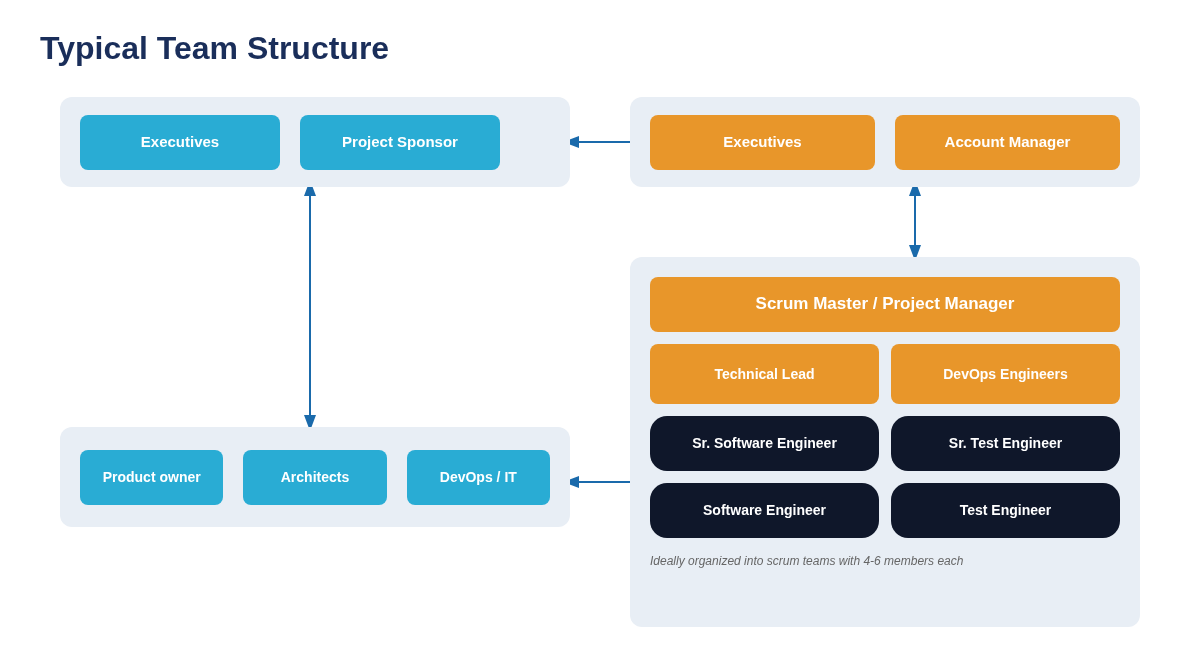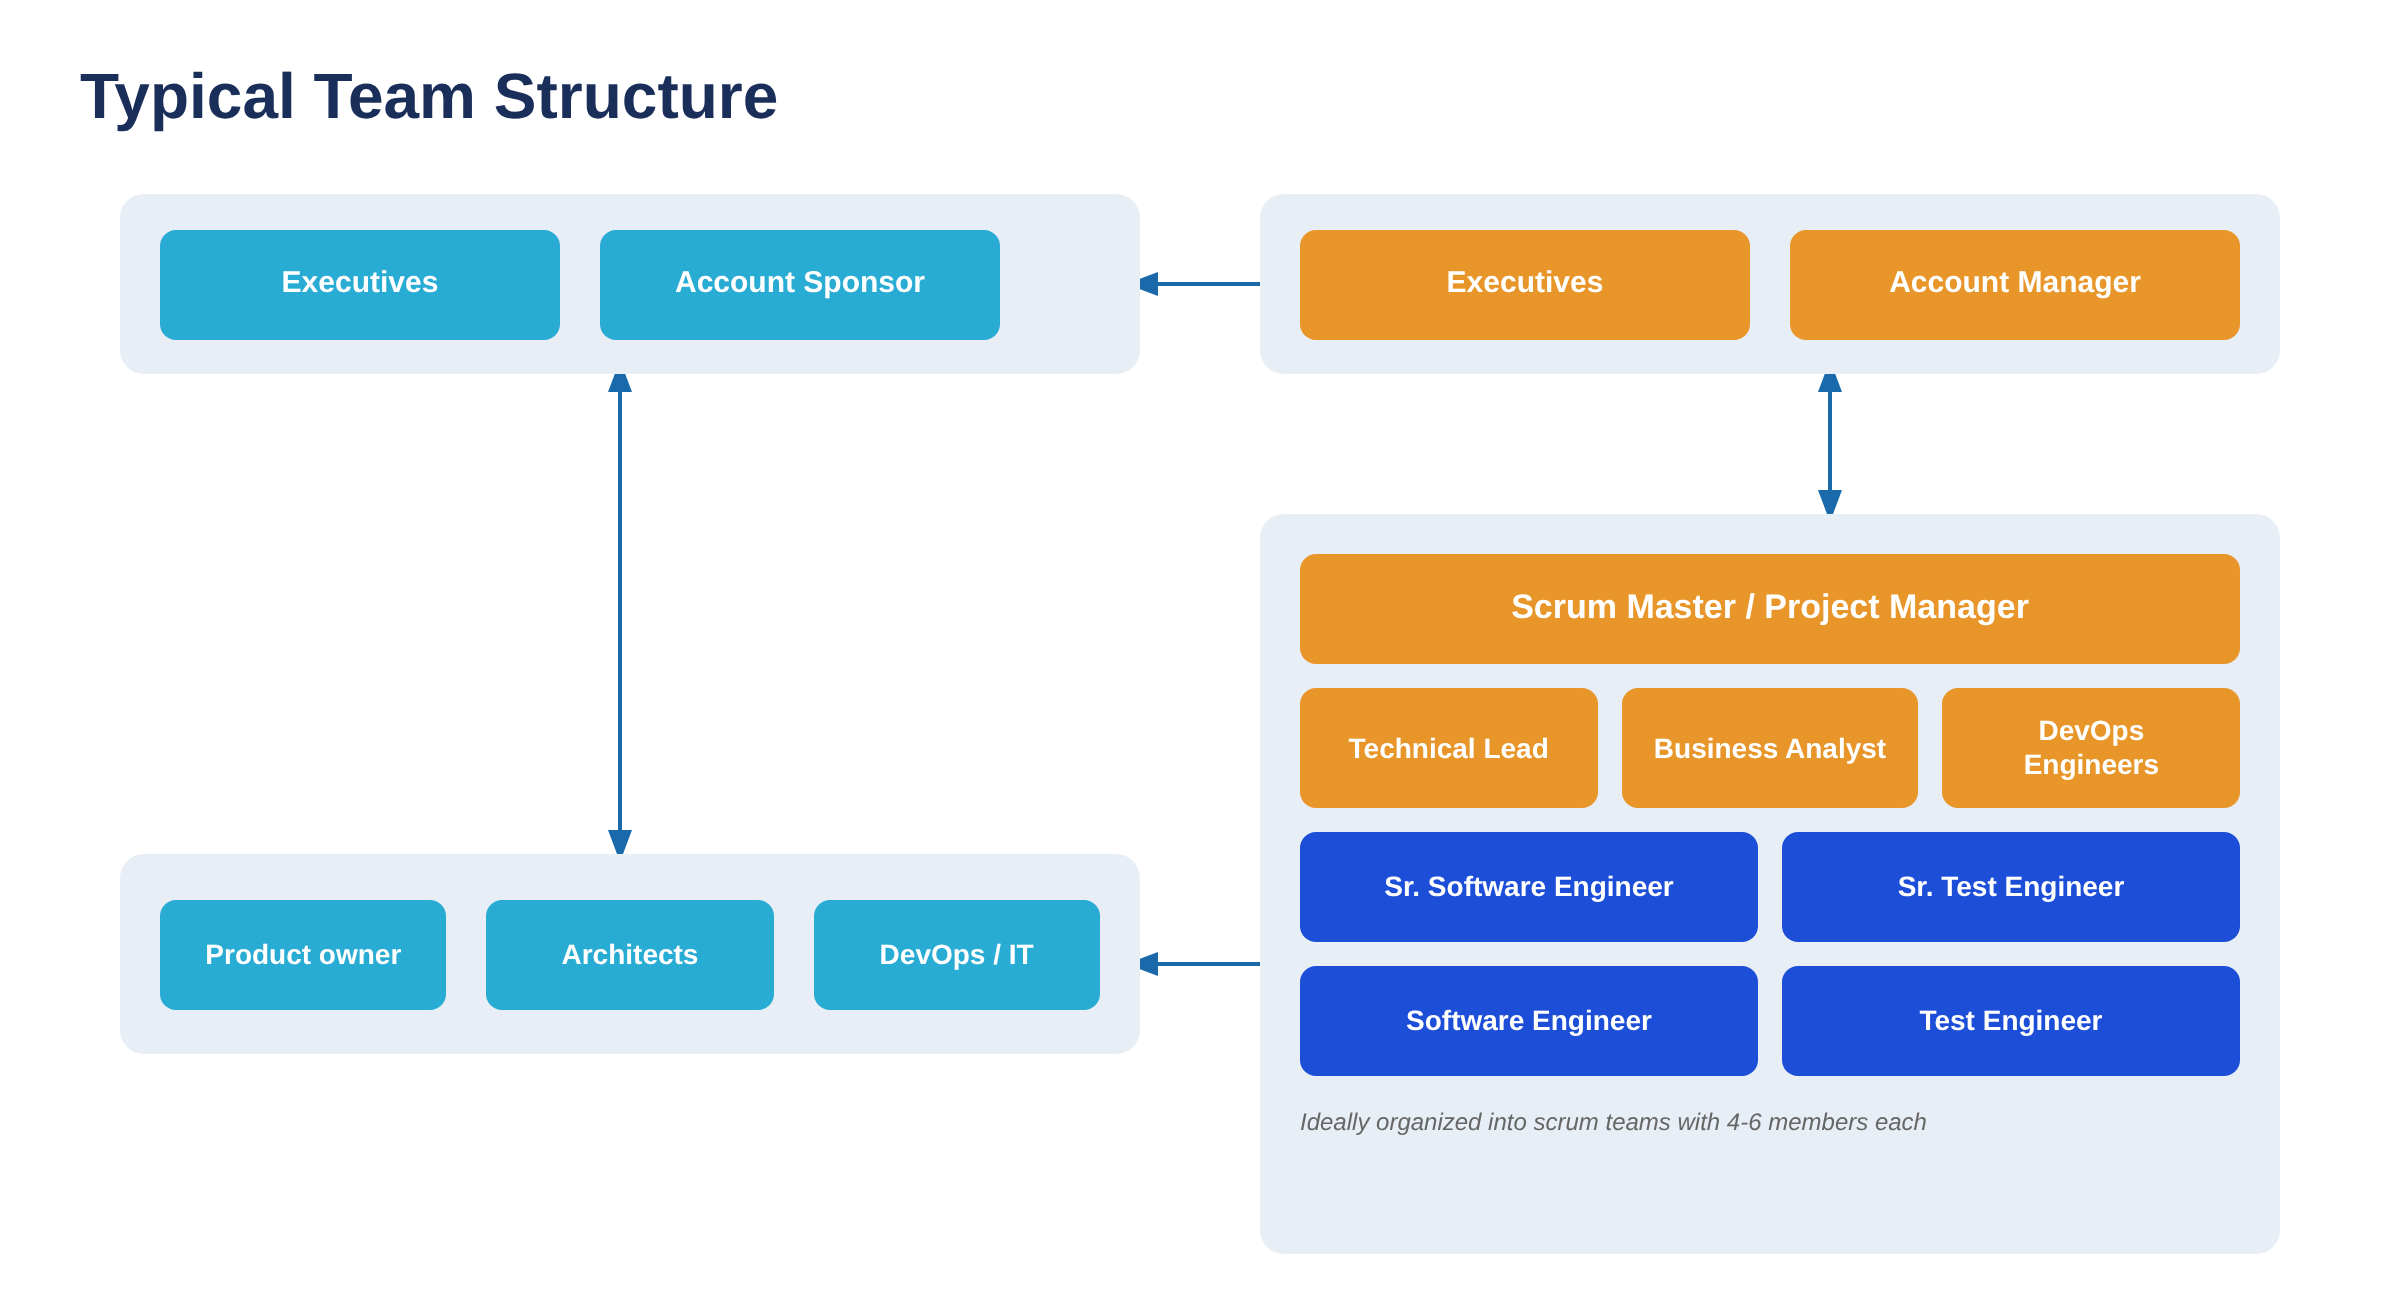--- a/index.html
+++ b/index.html
@@ -49,22 +49,23 @@
       background: #29acd4;
       color: #fff;
     }
 
     .badge-orange-dark {
       background: #e8962a;
       color: #fff;
     }
 
     .badge-orange-light {
-      background: #1d4ed8;
+      background: #0f172a;
       color: #fff;
+      border-radius: 17px;
     }
 
     
     .group-box {
       position: absolute;
       border-radius: 12px;
       background: #e8eef5;
     }
 
     
@@ -213,21 +214,21 @@
       <line class="arrow-line" x1="875" y1="95" x2="875" y2="160"></line>
 
       <line class="arrow-line" x1="535" y1="385" x2="615" y2="385"></line>
     </svg>
 
     <div class="group-box group-left-top">
       <div class="badge badge-blue">
         <span>Executives</span>
       </div>
       <div class="badge badge-blue">
-        <span>Account Sponsor</span>
+        <span>Project Sponsor</span>
       </div>
     </div>
 
     <div class="group-box group-right-top">
       <div class="badge badge-orange-dark">
         <span>Executives</span>
       </div>
       <div class="badge badge-orange-dark">
         <span>Account Manager</span>
       </div>
@@ -247,23 +248,20 @@
 
     <div class="group-box group-right-bottom">
       <div class="badge badge-orange-dark full-width">
         <span>Scrum Master / Project Manager</span>
       </div>
       <div class="row-3">
         <div class="badge badge-orange-dark">
           <span>Technical Lead</span>
         </div>
         <div class="badge badge-orange-dark">
-          <span>Business Analyst</span>
-        </div>
-        <div class="badge badge-orange-dark">
           <span>DevOps Engineers</span>
         </div>
       </div>
       <div class="row-2">
         <div class="badge badge-orange-light">
           <span>Sr. Software Engineer</span>
         </div>
         <div class="badge badge-orange-light">
           <span>Sr. Test Engineer</span>
         </div>

